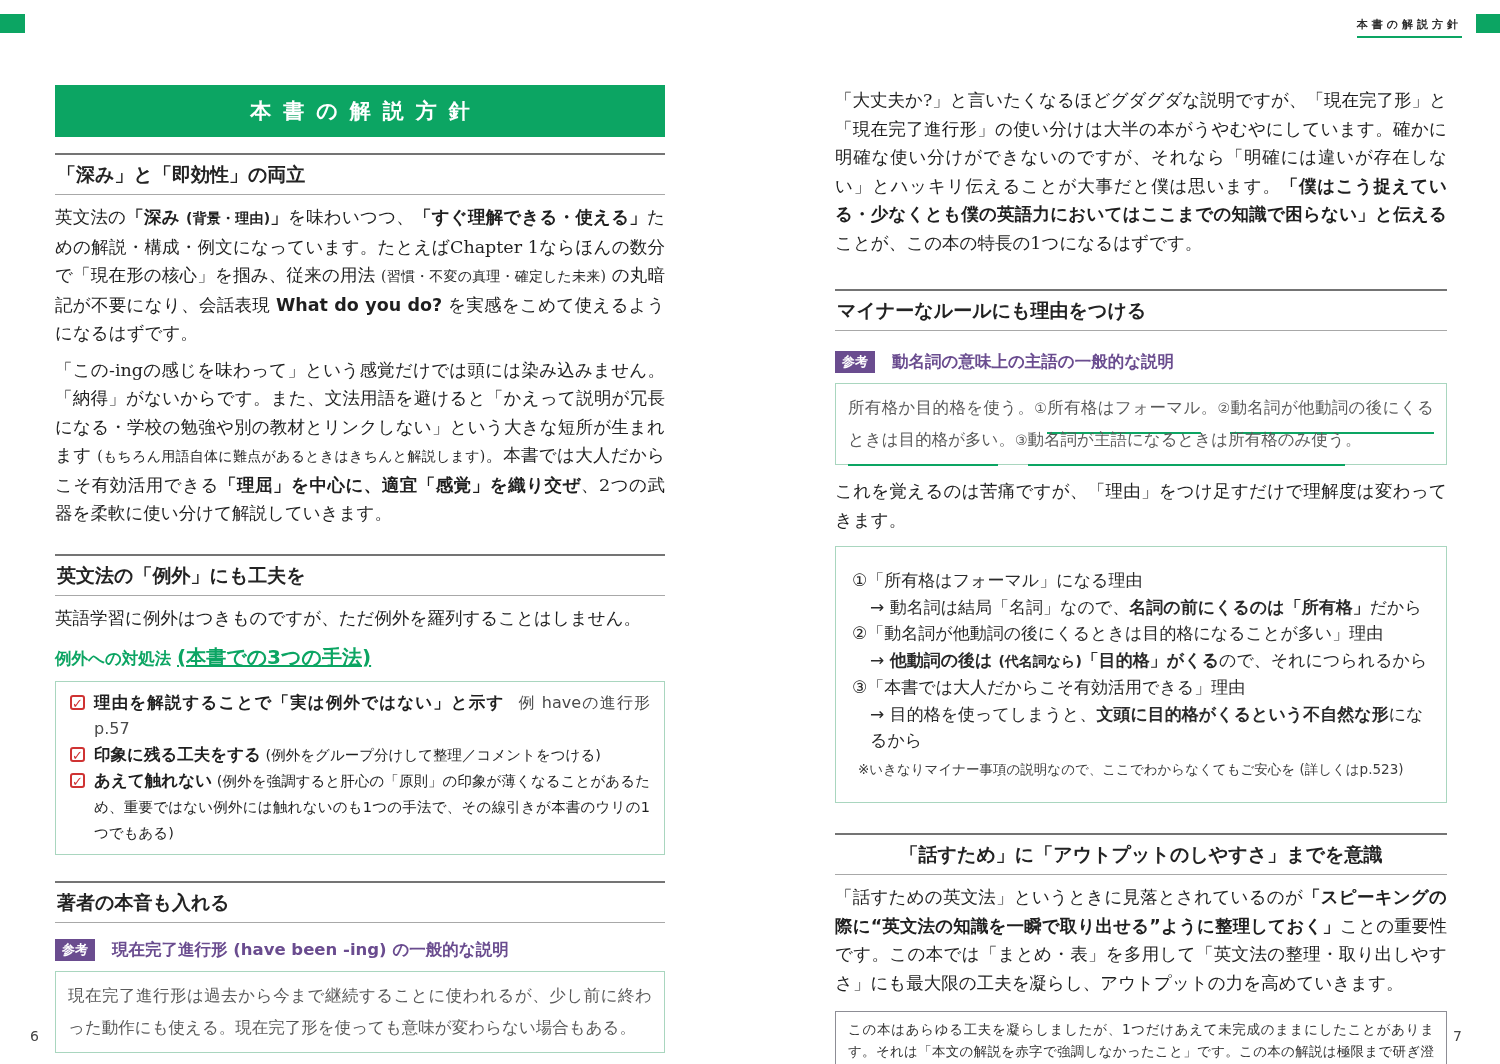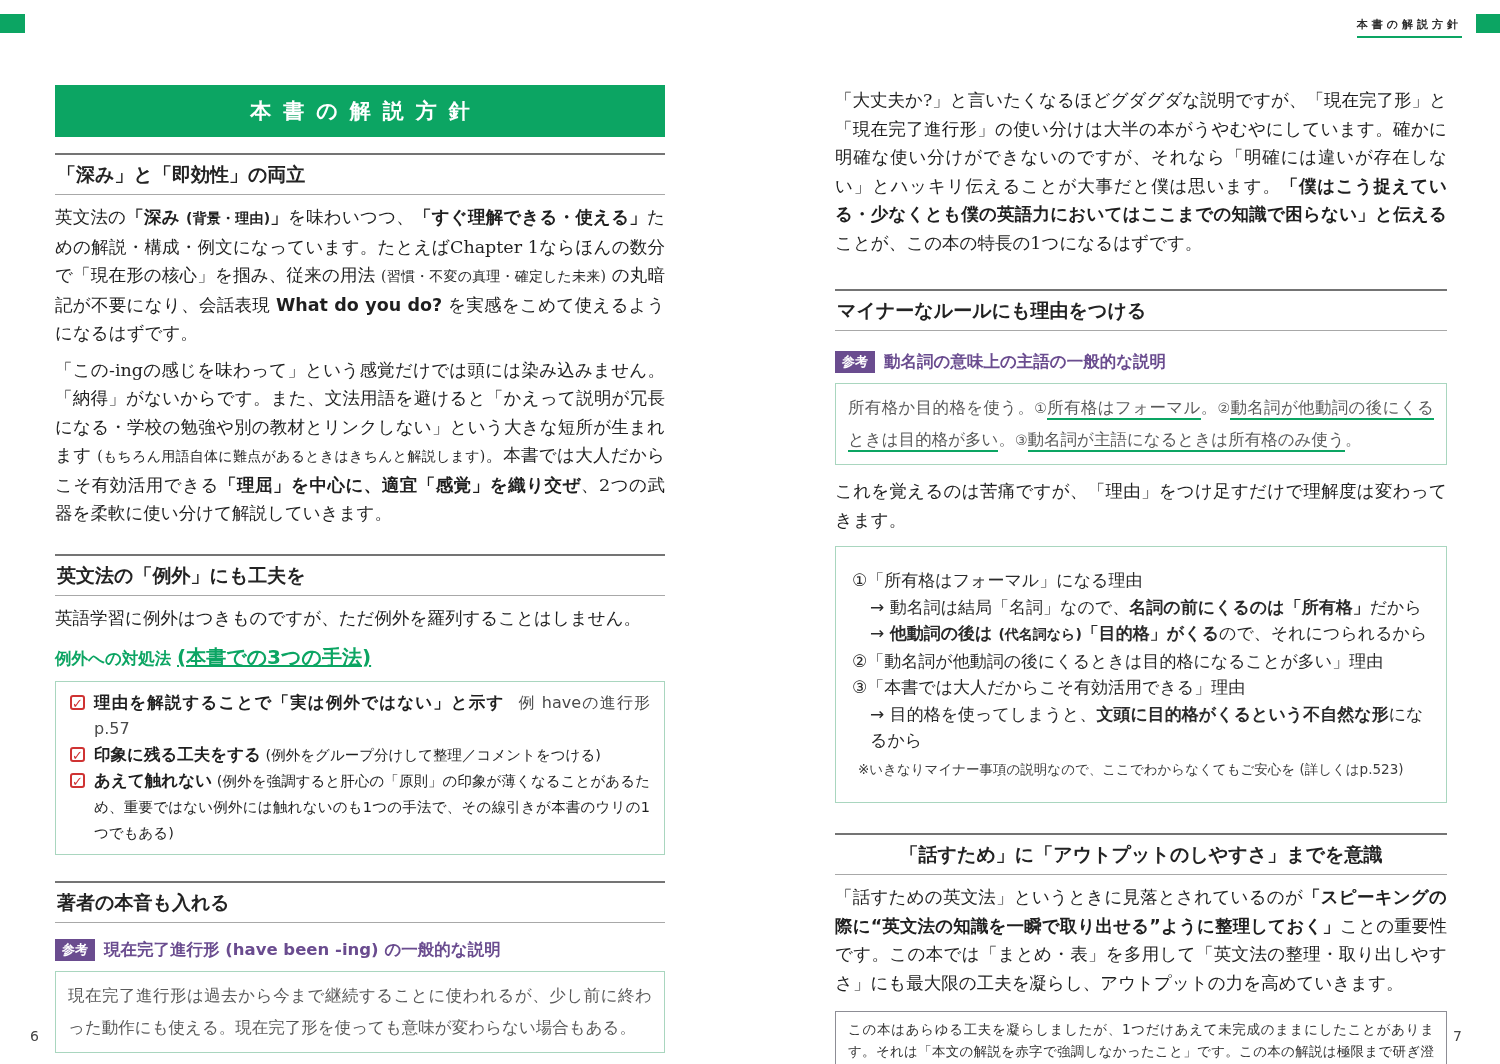--- a/index.html
+++ b/index.html
@@ -27,38 +27,38 @@
 
   .title-banner{margin-top:85px;height:52px;background:var(--green);display:flex;align-items:center;justify-content:center;}
   .title-banner span{color:#fff;font-family:"DejaVu Sans","Liberation Sans",sans-serif;font-weight:bold;font-size:21px;letter-spacing:12px;text-indent:12px;}
 
   .sec-h{font-family:"DejaVu Sans","Liberation Sans",sans-serif;font-weight:bold;font-size:19px;line-height:26px;
     margin:0;padding:6px 2px 7px;border-top:2px solid var(--rule-dark);border-bottom:1px solid var(--rule-light);color:#232323;}
 
   .body{font-size:17.5px;line-height:28.5px;margin:8px 0 0;text-align:justify;}
   .b{font-family:"DejaVu Sans","Liberation Sans",sans-serif;font-weight:bold;}
   .sm{font-size:14px;}
-  .gu{border-bottom:2px solid var(--green);padding-bottom:1px;margin-top:8px;}
+  .gu{border-bottom:2px solid var(--green);padding-bottom:15px;margin-top:8px;}
 
   .mt12{margin-top:12px;} .mt16{margin-top:16px;} .mt26{margin-top:26px;}
   .mt28{margin-top:28px;} .mt30{margin-top:30px;text-align:center;} .mt32{margin-top:32px;}
   .mt86{margin-top:86px;}
 
   .subhead{margin-top:12px;font-family:"DejaVu Sans","Liberation Sans",sans-serif;font-weight:bold;font-size:16.5px;color:var(--green);}
   .subhead .sm{font-size:20px;text-decoration:underline;}
 
   .card{border:1px solid var(--box-green);padding:8px 14px;margin-top:10px;background:#fff;}
   .chk-item{display:flex;gap:9px;font-family:"DejaVu Sans","Liberation Sans",sans-serif;font-size:16.5px;line-height:26px;align-items:flex-start;text-align:justify;}
   .chk-ico{flex:0 0 auto;width:15px;height:15px;margin-top:5px;border:2px solid var(--red);border-radius:3px;color:var(--red);
     font-size:13px;line-height:14px;text-align:center;font-weight:bold;}
   .chk-label{font-weight:bold;}
   .chk-note{font-weight:normal;font-size:14.5px;}
   .chk-ref{font-weight:normal;font-size:16px;color:#4a4a4a;margin-left:14px;}
 
-  .ref-row{display:flex;align-items:flex-end;margin-top:16px;}
+  .ref-row{display:flex;align-items:flex-end;margin-top:16px;gap:8px;}
   .badge{display:inline-block;background:var(--purple);color:#fff;font-family:"DejaVu Sans","Liberation Sans",sans-serif;
     font-weight:bold;font-size:13px;padding:2px 7px 3px;line-height:17px;}
   .ref-title{color:var(--purple);font-family:"DejaVu Sans","Liberation Sans",sans-serif;font-weight:bold;font-size:16.5px;margin-left:9px;}
 
   .ref-card{border:1px solid var(--box-green);padding:8px 12px;margin-top:10px;
     font-family:"DejaVu Sans","Liberation Sans",sans-serif;font-size:16.5px;line-height:32px;color:var(--gray-text);text-align:justify;}
 
   .reason-card{border:1px solid var(--box-green);padding:20px 16px;margin-top:12px;
     font-family:"DejaVu Sans","Liberation Sans",sans-serif;font-size:17px;line-height:26.5px;color:#2a2a2a;}
   .reason-line.ind{padding-left:18px;}
@@ -130,22 +130,22 @@
     <span class="badge">参考</span>
     <span class="ref-title">動名詞の意味上の主語の一般的な説明</span>
   </div>
   <div class="ref-card"><span>所有格か目的格を使う。</span><span class="sm">①</span><span class="gu">所有格はフォーマル</span><span>。</span><span class="sm">②</span><span class="gu">動名詞が他動詞の後にくるときは目的格が多い</span><span>。</span><span class="sm">③</span><span class="gu">動名詞が主語になるときは所有格のみ使う</span><span>。</span></div>
 
   <p class="body mt12">これを覚えるのは苦痛ですが、「理由」をつけ足すだけで理解度は変わってきます。</p>
 
   <div class="reason-card">
     <div class="reason-line"><span>①「所有格はフォーマル」になる理由</span></div>
     <div class="reason-line ind"><span>→ 動名詞は結局「名詞」なので、</span><span class="b">名詞の前にくるのは「所有格」</span><span>だから</span></div>
+    <div class="reason-line"><span>②「動名詞が他動詞の後にくるときは目的格になることが多い」理由</span></div>
     <div class="reason-line ind"><span>→ </span><span class="b">他動詞の後は </span><span class="b sm">(代名詞なら)</span><span class="b">「目的格」がくる</span><span>ので、それにつられるから</span></div>
-    <div class="reason-line"><span>②「動名詞が他動詞の後にくるときは目的格になることが多い」理由</span></div>
     <div class="reason-line"><span>③「本書では大人だからこそ有効活用できる」理由</span></div>
     <div class="reason-line ind"><span>→ 目的格を使ってしまうと、</span><span class="b">文頭に目的格がくるという不自然な形</span><span>になるから</span></div>
     <div class="reason-note">※いきなりマイナー事項の説明なので、ここでわからなくてもご安心を (詳しくはp.523)</div>
   </div>
 
   <h2 class="sec-h mt30">「話すため」に「アウトプットのしやすさ」までを意識</h2>
   <p class="body"><span>「話すための英文法」というときに見落とされているのが</span><span class="b">「スピーキングの際に“英文法の知識を一瞬で取り出せる”ように整理しておく」</span><span>ことの重要性です。この本では「まとめ・表」を多用して「英文法の整理・取り出しやすさ」にも最大限の工夫を凝らし、アウトプットの力を高めていきます。</span></p>
 
   <div class="outro-box">この本はあらゆる工夫を凝らしましたが、1つだけあえて未完成のままにしたことがあります。それは「本文の解説を赤字で強調しなかったこと」です。この本の解説は極限まで研ぎ澄ませたため、内容理解は容易で、重要ポイントもスッと頭に入ってくるはずなので、後はみなさんが「自分の好きなところ」や「ここ!」という箇所に自分の手で赤線や好きな色のマーカーを入れて、自分だけの文法書に仕上げてほしいと思います。</div>
 

